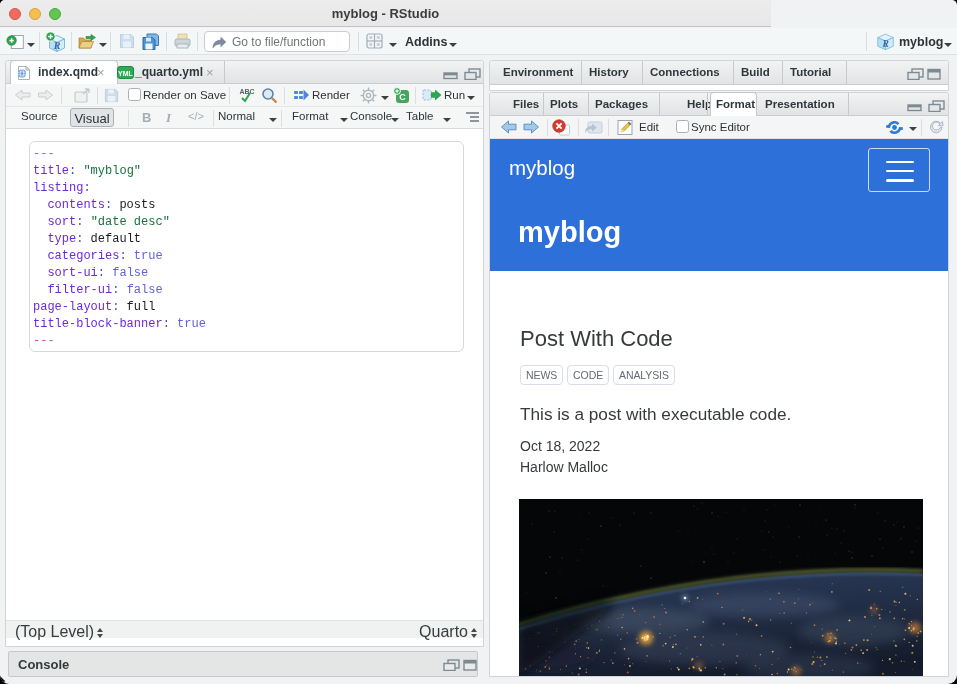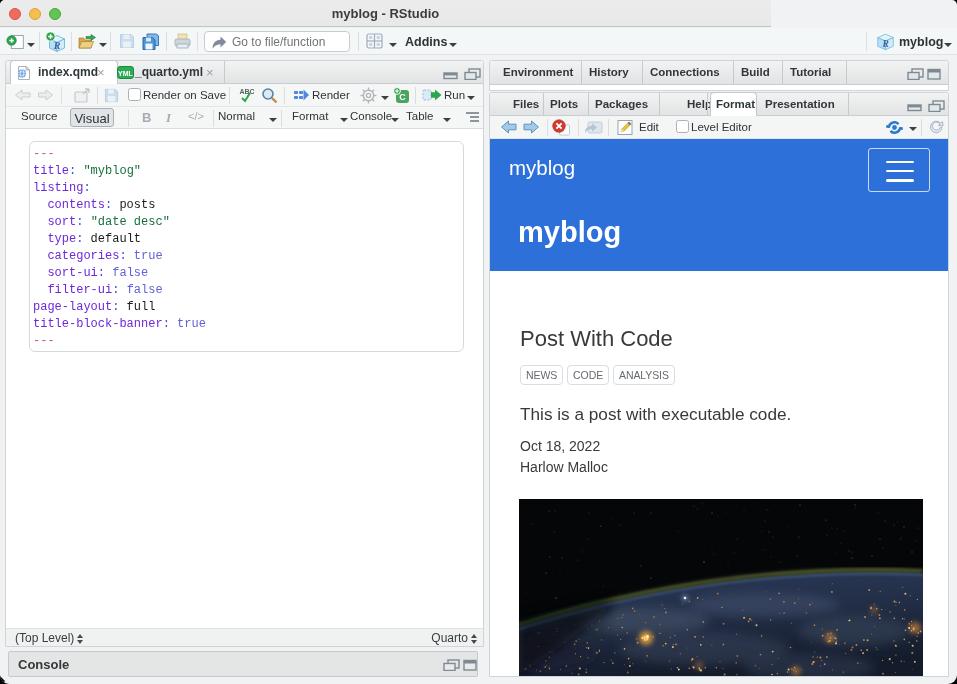--- a/index.html
+++ b/index.html
@@ -27,21 +27,21 @@
 #edbar1 { position:absolute; left:0; top:23px; width:100%; height:23px; background:#f5f7f7; border-bottom:1px solid #e4e7e7; }
 #edbar2 { position:absolute; left:0; top:46px; width:100%; height:22px; background:#f5f7f7; border-bottom:1px solid #d9dcdd; }
 #edbar1 .sep, #edbar2 .sep { top:3px; height:17px; }
 .tbtext { position:absolute; font-size:11.5px; color:#2f3337; top:5px; }
 #edbar2 .tbtext { top:3px; }
 
 #editor { position:absolute; left:0; top:68px; width:477px; height:500px; background:#fff; }
 #codebox { position:absolute; left:23px; top:12px; width:435px; height:211px; border:1px solid #d5d9dd; border-radius:6px; background:#fff; }
 #code { position:absolute; left:3px; top:4px; font-family:"Liberation Mono", monospace; font-size:12px; line-height:17px; white-space:pre; }
 
-#edstatus { position:absolute; left:0; bottom:0; width:477px; height:18px; background:#eff2f1; border-top:1px solid #dfe2e1; font-size:12px; color:#383c3e; }
+#edstatus { position:absolute; left:0; bottom:8px; width:477px; height:18px; background:#eff2f1; border-top:1px solid #dfe2e1; font-size:16px; color:#383c3e; }
 
 #consolebar { position:absolute; left:8px; top:651px; width:470px; height:26px; background:#e4e5e5; border:1px solid #c6c9cb; border-radius:2px; }
 #consolebar .lbl { position:absolute; left:9px; top:5px; font-size:13px; font-weight:bold; color:#33383b; }
 
 #rtop { position:absolute; left:489px; top:60px; width:460px; height:31px; background:#fff; border:1px solid #cfd4d6; border-radius:3px 3px 0 0; }
 #rtopbar { position:absolute; left:0; top:0; width:100%; height:24px; background:linear-gradient(#f2f3f3,#e1e3e4); border-bottom:1px solid #c9cdd0; border-radius:3px 3px 0 0; }
 #rpane { position:absolute; left:489px; top:92px; width:460px; height:585px; background:#fff; border:1px solid #cfd4d6; border-radius:3px 3px 0 0; }
 #vtoolbar { position:absolute; left:0; top:23px; width:100%; height:23px; background:#f4f6f6; border-bottom:1px solid #e0e3e3; }
 #vtoolbar .sep { top:3px; height:17px; }
 .rtab { position:absolute; top:0; height:23px; font-size:11.5px; font-weight:bold; color:#30373b; }
@@ -394,21 +394,21 @@
 
       <svg class="abs" style="left:127px;top:3px;" width="17" height="17" viewBox="0 0 17 17">
         <rect x="1" y="1.5" width="14" height="14" fill="#fff" stroke="#9aa3a9"></rect>
         <path d="M4 13 L4.8 10 L12 2.8 L14.2 5 L7 12.2 Z" fill="#e8c33d" stroke="#b5933a" stroke-width="0.6"></path>
         <path d="M12 2.8 L14.2 5 L13 6.2 L10.8 4 Z" fill="#6d757b"></path>
         <path d="M4 13 L4.8 10 L7 12.2 Z" fill="#f7ecc8"></path>
       </svg>
       <span class="tbtext" style="left:149px;">Edit</span>
 
       <div class="abs" style="left:186px;top:4px;width:13px;height:13px;background:#fff;border:1px solid #a9b1b7;border-radius:2.5px;"></div>
-      <span class="tbtext" style="left:201px;">Level Editor</span>
+      <span class="tbtext" style="left:201px;">Sync Editor</span>
 
       <svg class="abs" style="left:396px;top:5px;" width="17" height="13" viewBox="0 0 17 13">
         <g stroke="#2b7bd2" stroke-width="2.6" fill="none">
           <path d="M1.5 5.5 L3 5.5 A 5.5 5.5 0 0 1 12.5 3.2"></path>
           <path d="M15.5 7.5 L14 7.5 A 5.5 5.5 0 0 1 4.5 9.8"></path>
         </g>
         <rect x="0.2" y="4.2" width="3.6" height="2.6" fill="#2b7bd2"></rect>
         <rect x="13.2" y="6.2" width="3.6" height="2.6" fill="#2b7bd2"></rect>
         <circle cx="8.5" cy="6.5" r="2.4" fill="#2b7bd2"></circle>
       </svg>

